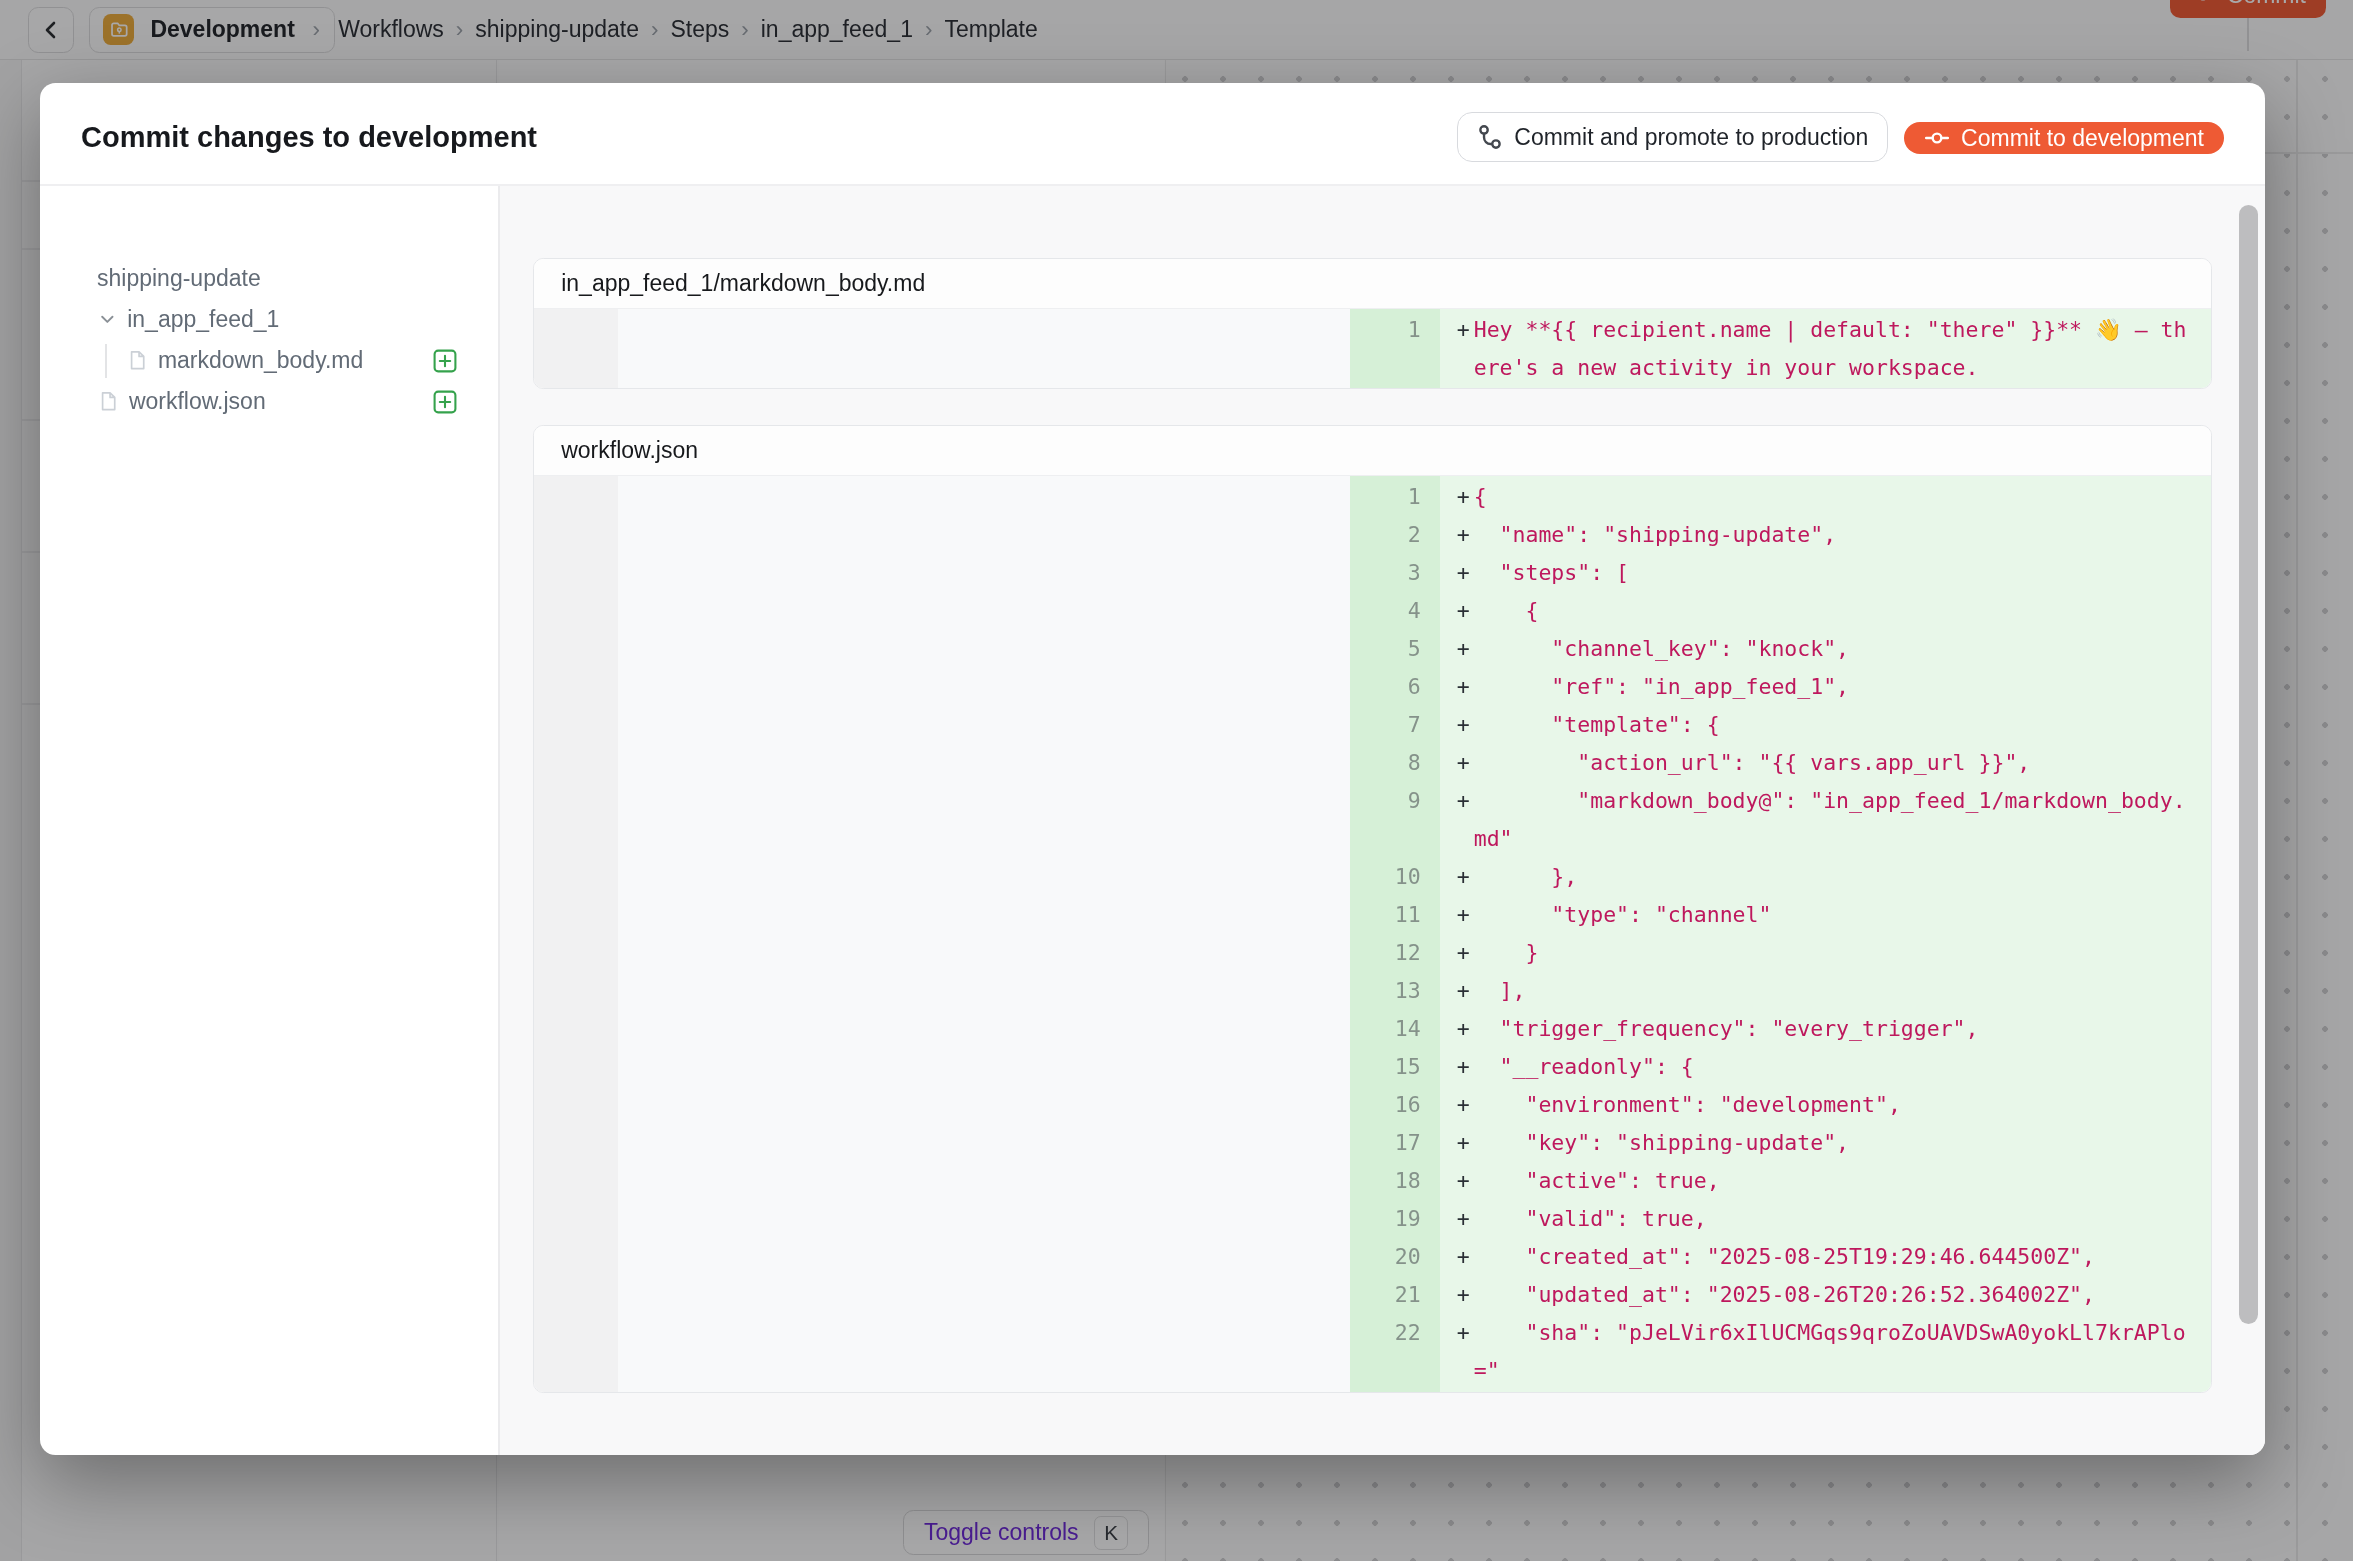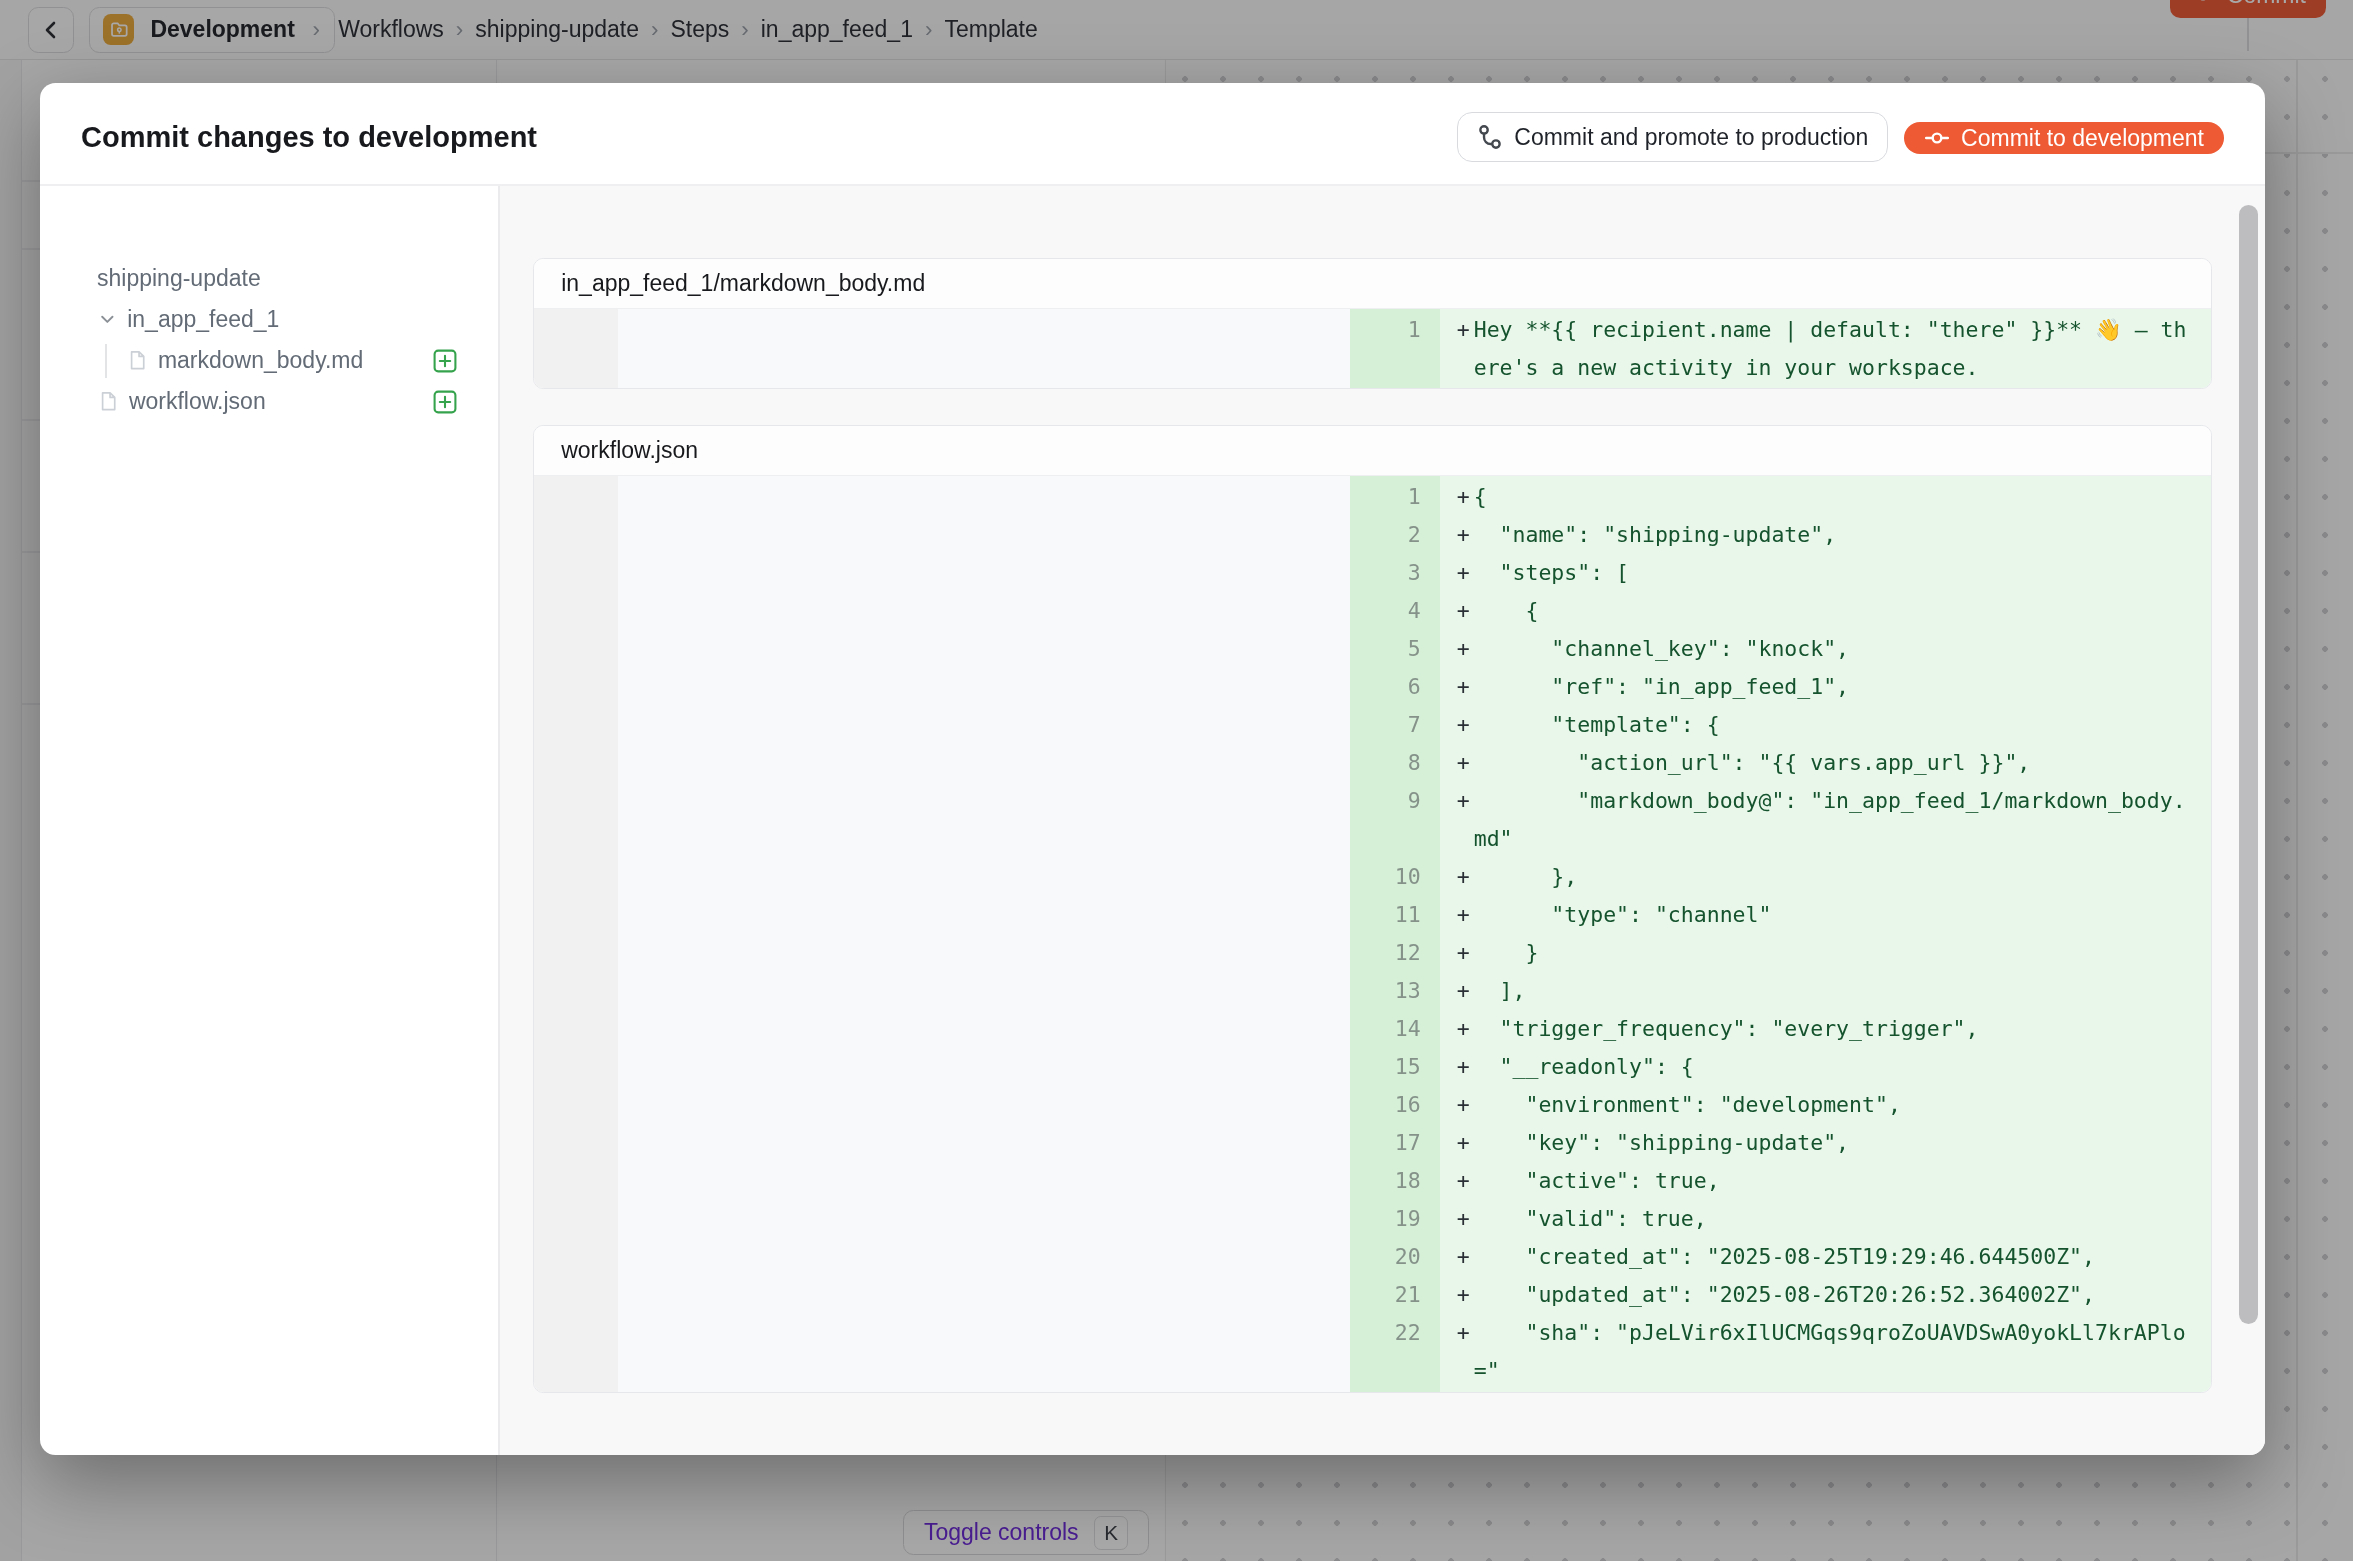--- a/index.html
+++ b/index.html
@@ -86,21 +86,21 @@
                  border-bottom:1.7px solid #EEEFF1; font-size:23px; font-weight:500; color:#17191C; }
   .card-content { display:flex; align-items:stretch; }
   .old-col { width:816px; flex-shrink:0; display:flex; }
   .old-gutter { width:84px; background:#F1F1F2; }
   .old-body { flex:1; background:#F8F9FA; }
   .new-col { flex:1; background:#E8F7E9; position:relative; padding:1.7px 0; }
   .new-col::before { content:""; position:absolute; left:0; top:0; bottom:0; width:90px; background:#D6F0D7; }
   .diff-line { position:relative; display:flex; font-family:"DejaVu Sans Mono", monospace; font-size:21.5px; line-height:38px; }
   .line-num { width:90px; flex-shrink:0; text-align:right; padding-right:19px; color:#85928A; position:relative; }
   .line-marker { width:34px; padding-left:17px; flex-shrink:0; color:#2A2F35; position:relative; }
-  .line-code { flex:1; white-space:pre; overflow:hidden; color:#14532d; position:relative;
+  .line-code { flex:1; white-space:pre; overflow:hidden; color:#be185d; position:relative;
                font-family:"DejaVu Sans Mono", monospace; }
 
   .modal-scrollbar { position:absolute; right:6.9px; top:19px; width:19px; height:1119px;
                      background:#BDBDBF; border-radius:9.5px; }
 </style>
 </head>
 <body>
 
 <div class="app">
 

